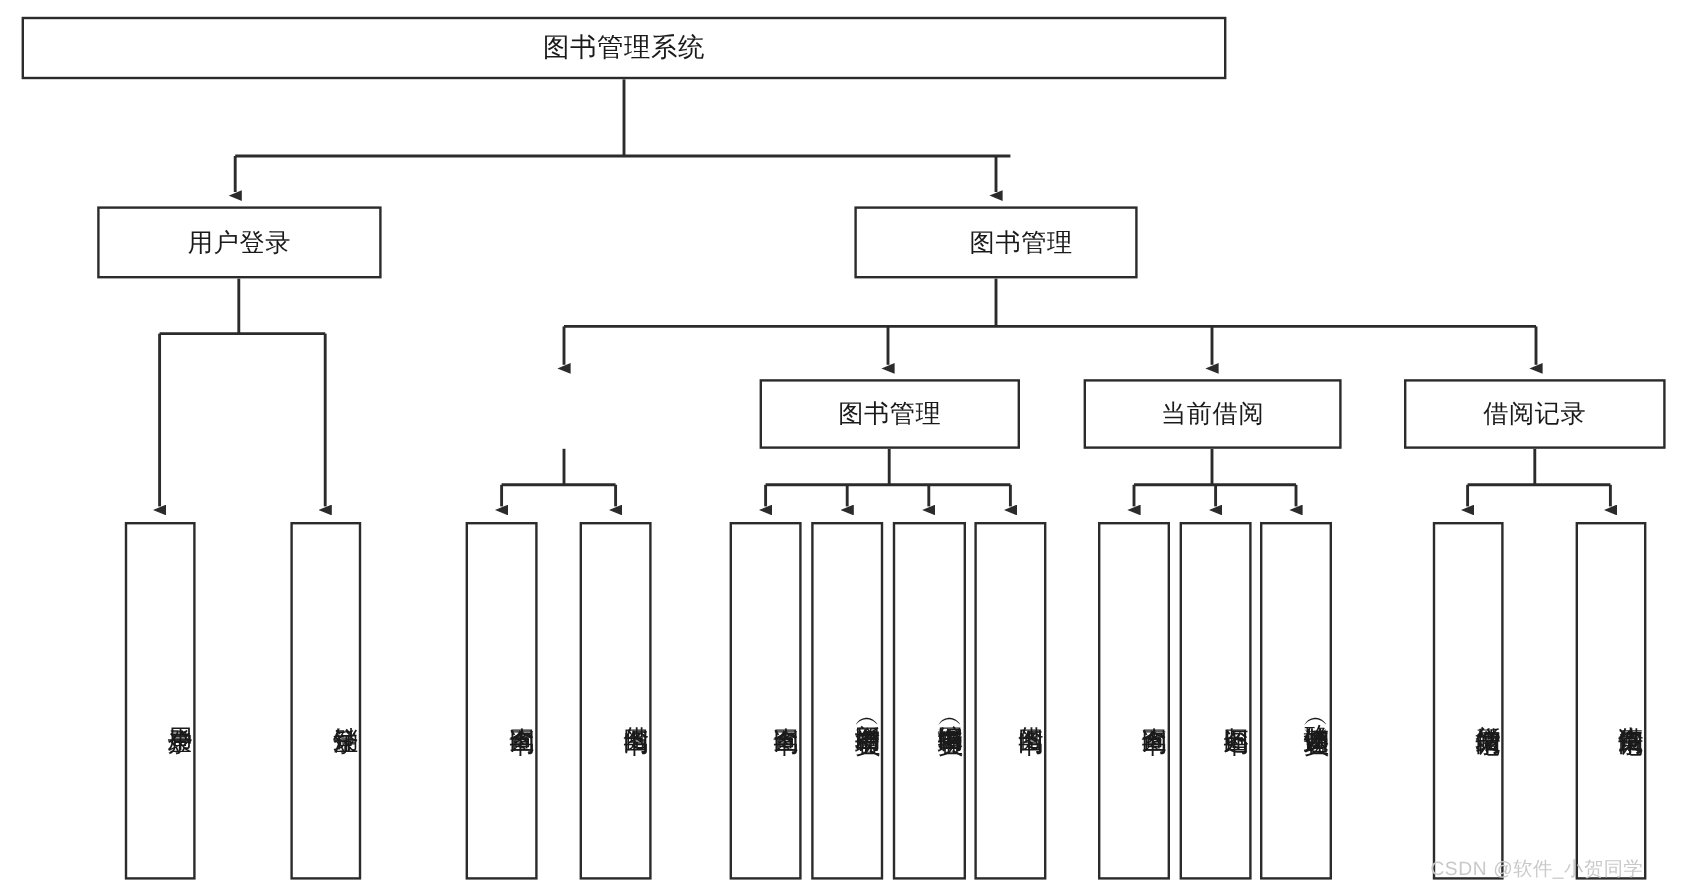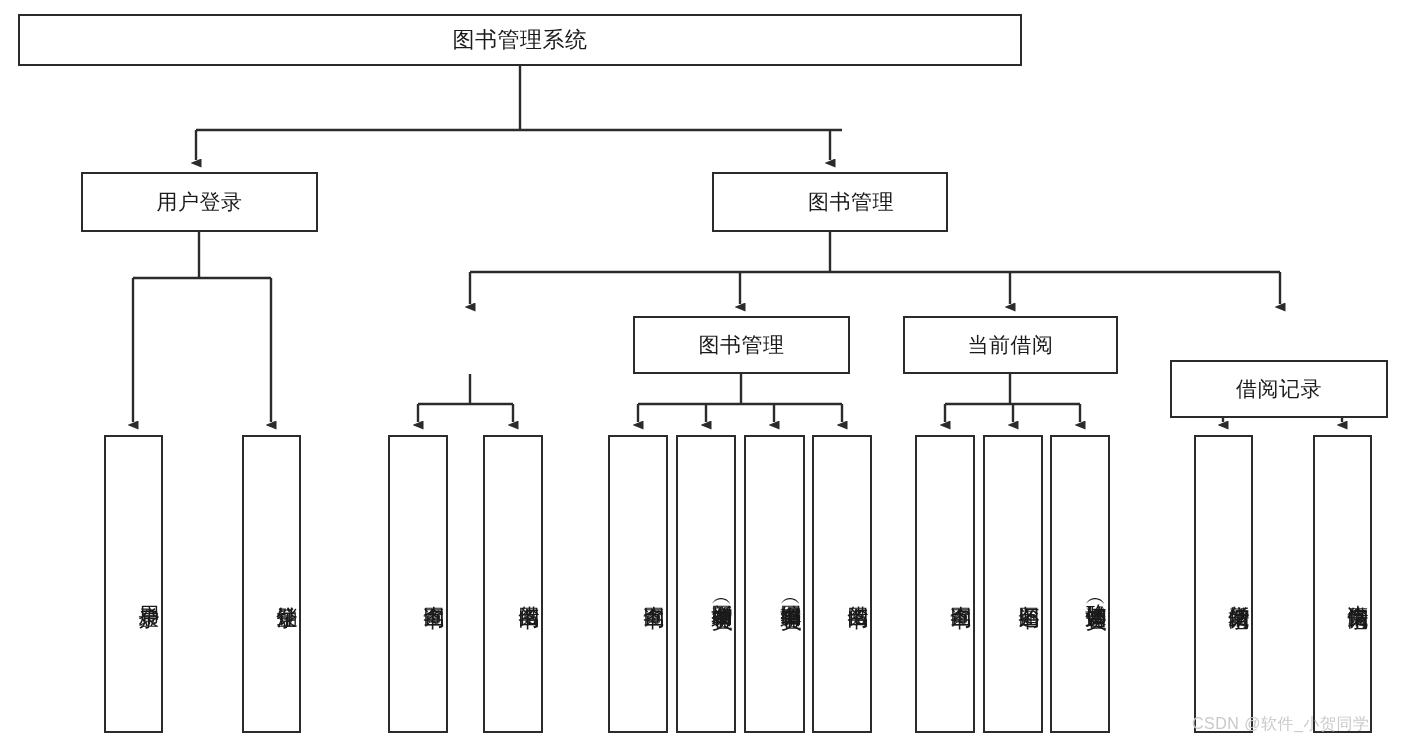--- a/index.html
+++ b/index.html
@@ -136,21 +136,21 @@
 
 
   <div class="node node-h" style="left:633px; top:316px; width:217px; height:58px;">
     <span>图书管理</span>
   </div>
 
   <div class="node node-h" style="left:903px; top:316px; width:215px; height:58px;">
     <span>当前借阅</span>
   </div>
 
-  <div class="node node-h" style="left:1170px; top:316px; width:218px; height:58px;margin-top:44px;">
+  <div class="node node-h" style="left:1170px; top:316px; width:218px; height:58px;">
     <span>借阅记录</span>
   </div>
 
   <div class="node node-v" style="left:104px; top:435px; width:59px; height:298px;">
     <span>用户登录</span>
   </div>
 
   <div class="node node-v" style="left:242px; top:435px; width:59px; height:298px;">
     <span>注销登录</span>
   </div>

